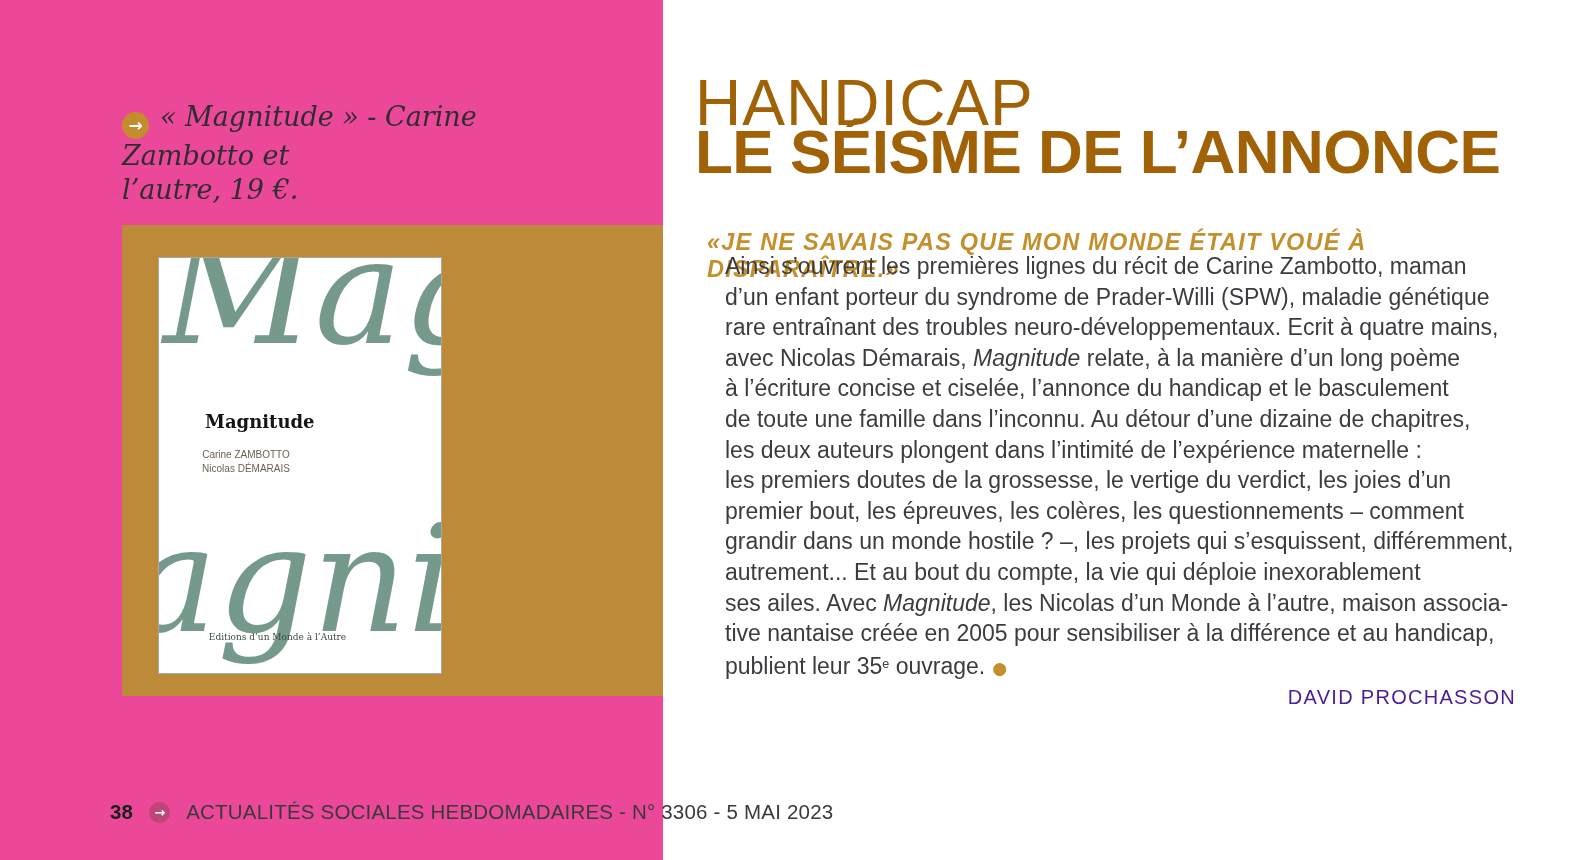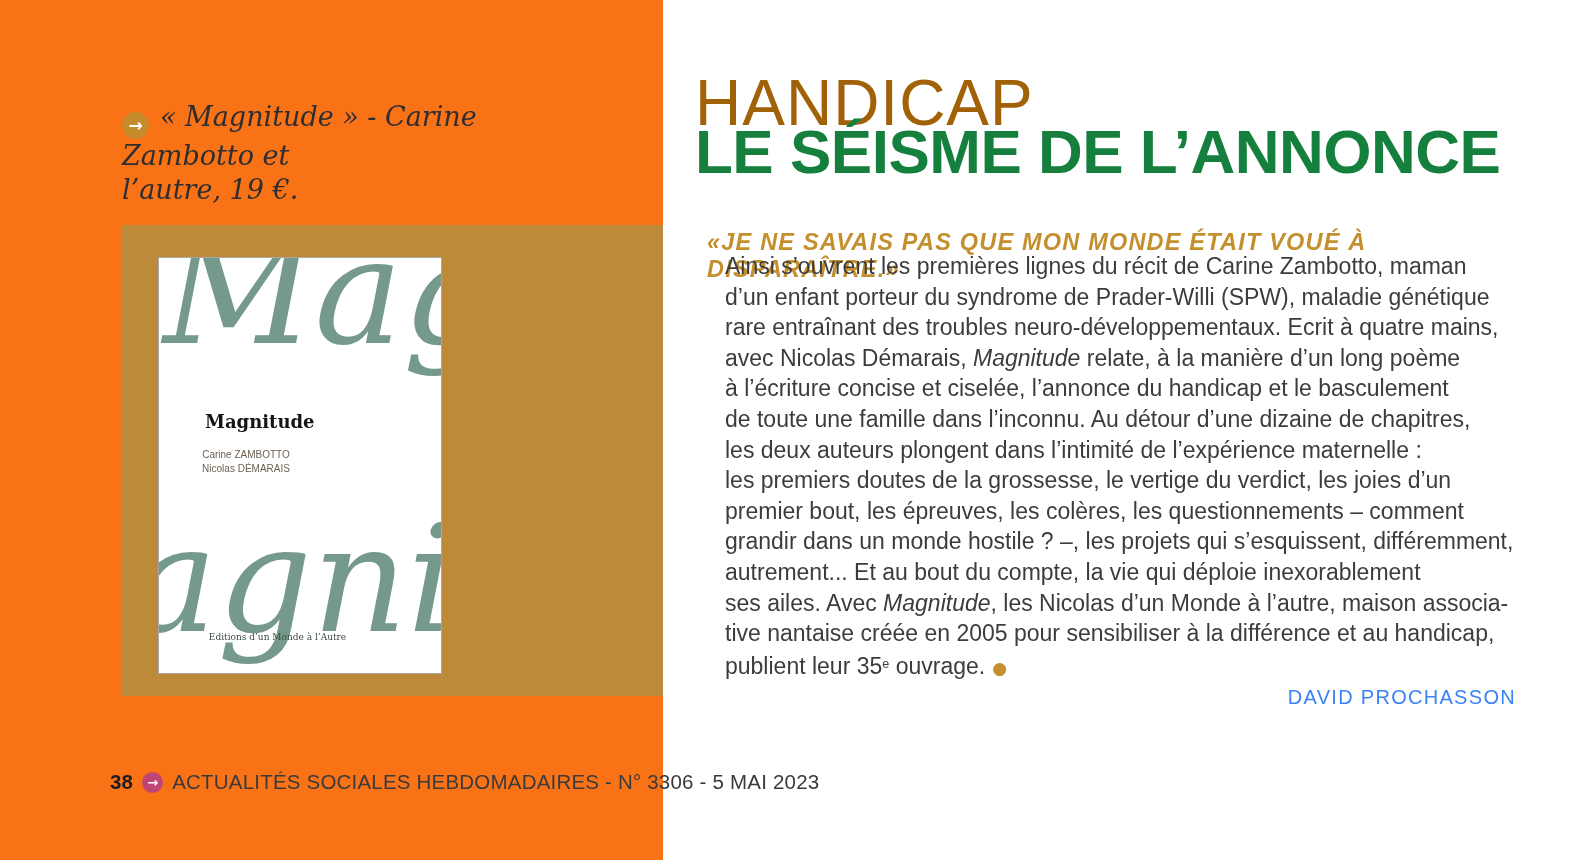--- a/index.html
+++ b/index.html
@@ -1,20 +1,20 @@
 <!DOCTYPE html>
 <html><head>
 <meta charset="utf-8">
 <style>
   html,body{margin:0;padding:0;background:#fff;}
   .page{position:relative;width:1578px;height:860px;background:#ffffff;overflow:hidden;
         font-family:"Liberation Sans",sans-serif;}
 
   
-  .gray-panel{position:absolute;left:0;top:0;width:663px;height:860px;background:#f97316;}
+  .gray-panel{position:absolute;left:0;top:0;width:663px;height:860px;background:#ec4899;}
 
   .caption{position:absolute;left:122px;top:100px;width:478px;margin:0;
            font-family:"DejaVu Serif",serif;font-style:italic;
            font-size:27px;line-height:34px;color:#2e2e32;}
   .caption-line{display:block;}
 
   .arrow-icon{display:inline-flex;align-items:center;justify-content:center;
               border-radius:50%;background:#c48c2d;color:#fff;
               font-family:"DejaVu Sans",sans-serif;font-style:normal;font-weight:bold;}
   .arrow-icon.gold{width:27px;height:27px;font-size:17px;vertical-align:-5px;margin-right:11px;}
@@ -32,36 +32,36 @@
                font-weight:bold;font-size:18px;color:#141414;}
   .cover-authors{position:absolute;left:22px;top:190px;width:130px;text-align:center;
                  font-family:Liberation Sans, sans-serif;font-size:10px;line-height:14px;color:#6d6051;}
   .cover-publisher{position:absolute;left:0;top:374px;width:237px;text-align:center;
                    font-family:"DejaVu Serif",serif;font-size:9px;color:#3f4d42;}
 
   
   .kicker{position:absolute;left:695px;top:66px;margin:0;
           font-size:64px;font-weight:normal;letter-spacing:1px;color:#a16207;}
   .headline{position:absolute;left:695px;top:116px;margin:0;
-            font-size:62px;font-weight:bold;letter-spacing:-0.5px;color:#15803d;}
+            font-size:62px;font-weight:bold;letter-spacing:-0.5px;color:#a16207;}
   .lede{position:absolute;left:695px;top:217px;margin:12px;width:830px;
         font-size:23.5px;font-weight:bold;font-style:italic;letter-spacing:1.2px;
         color:#c4902e;}
   .article-body{position:absolute;left:696px;top:251px;width:830px;
                 font-size:23px;line-height:30.6px;color:#3c3c40;margin-left:29px;}
   .body-line{white-space:nowrap;}
   .it{font-style:italic;}
   .sup{font-size:0.55em;vertical-align:0.5em;}
   .end-bullet{color:#c4902e;font-size:17px;margin-left:7px;
               font-family:"DejaVu Sans",sans-serif;}
   .author{position:absolute;right:62px;top:686px;
-          font-size:20px;letter-spacing:1.3px;color:#3b82f6;}
+          font-size:20px;letter-spacing:1.3px;color:#4c1d95;}
 
   
-  .footer{position:absolute;left:110px;top:770px;display:flex;align-items:center;gap:9px;
+  .footer{position:absolute;left:110px;top:800px;display:flex;align-items:center;gap:16px;
           font-size:20.5px;color:#3a3a3d;letter-spacing:0.2px;}
   .page-num{font-weight:bold;color:#1d1d1f;}
 </style>
 </head>
 <body>
 
 <div class="page">
 
   <div class="gray-panel">
 

